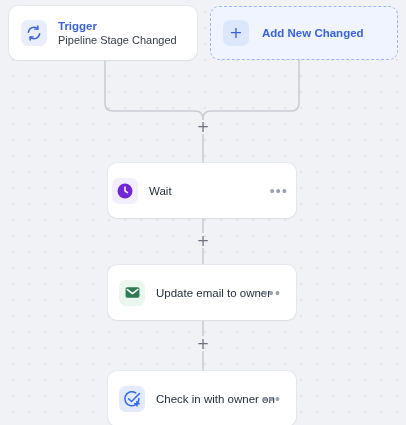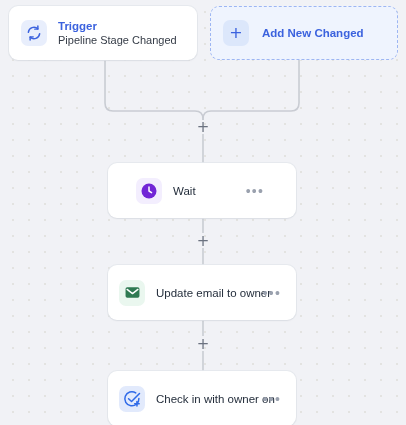--- a/index.html
+++ b/index.html
@@ -141,21 +141,21 @@
     white-space: nowrap;
   }
   .plus-glyph {
     font-size: 16px;
     line-height: 16px;
     color: #3b62de;
     font-family: "DejaVu Sans", sans-serif;
   }
 
   
-  #wait-card    { left: 108px; top: 163px; width: 188px; height: 55px; padding: 0 28px; }
+  #wait-card    { left: 108px; top: 163px; width: 188px; height: 55px; padding: 0 4px; }
   #email-card   { left: 108px; top: 265px; width: 188px; height: 55px; padding: 0 11px; }
   #checkin-card { left: 108px; top: 371px; width: 188px; height: 55px; padding: 0 11px; }
 </style>
 </head>
 <body>
 
 <div id="canvas">
 
   <svg id="connectors" viewBox="0 0 406 425" width="406" height="425">
     <g fill="none" stroke="#c9ccd3" stroke-width="1.6">

